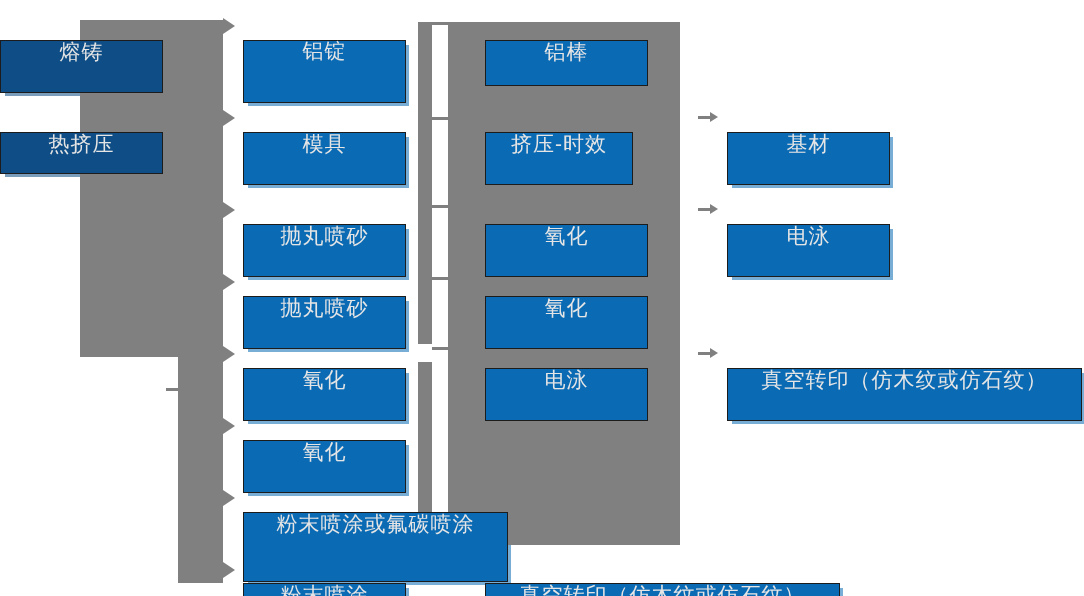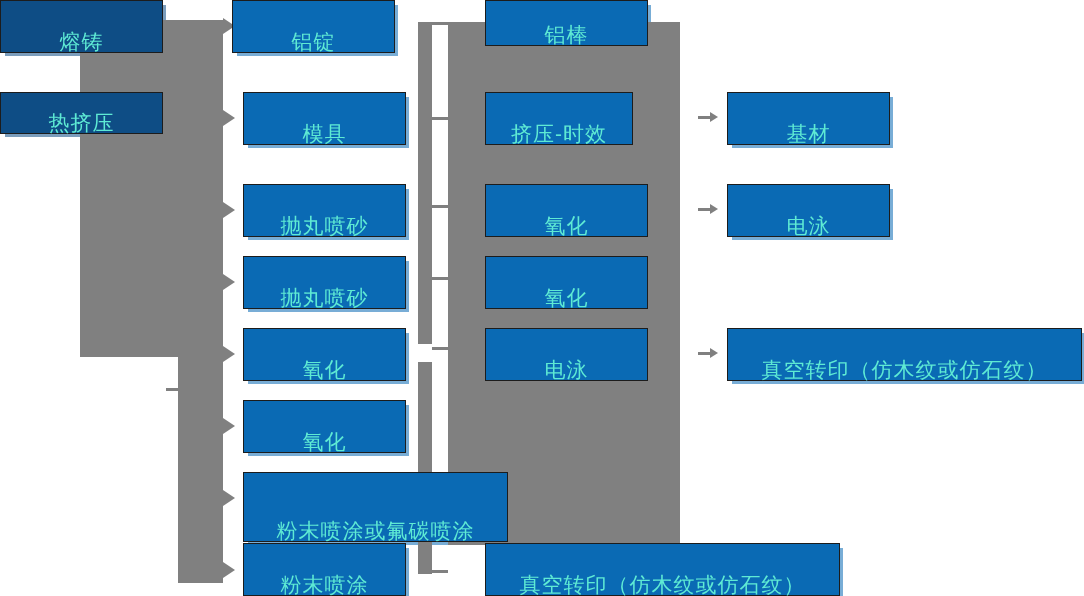--- a/index.html
+++ b/index.html
@@ -30,27 +30,28 @@
   }
   .small-arrow-tail{
     position:absolute;
     height:3px;background:#808080;
   }
 
   
   .node{
     position:absolute;
     box-sizing:border-box;
-    display:flex;align-items:flex-end;justify-content:center;
-    color:#5eead4;
+    display:flex;align-items:flex-start;justify-content:center;
+    color:#e5e5e5;
     border:1px solid #1c1c1c;
     font-size:21px;
     line-height:1;
     letter-spacing:1px;
     white-space:nowrap;
+    margin-top:40px;
   }
   .node.dark{background:#0E4D85;}
   .node.mid {background:#0A6AB4;}
   .node::after{
     content:"";
     position:absolute;
     left:4px;right:-4px;top:4px;bottom:-4px;
     background:rgba(10,106,180,0.55);
     z-index:-1;
   }
@@ -97,21 +98,21 @@
 
   <div class="node dark" style="left:0px;top:0px;width:163px;height:53px;">
     <span>熔铸</span>
   </div>
 
   <div class="node dark" style="left:0px;top:92px;width:163px;height:42px;">
     <span>热挤压</span>
   </div>
 
 
-  <div class="node mid" style="left:232px;top:0px;width:163px;height:53px;">
+  <div class="node mid" style="left:243px;top:0px;width:163px;height:63px;font-family:Liberation Serif, serif;">
     <span>铝锭</span>
   </div>
 
   <div class="node mid" style="left:243px;top:92px;width:163px;height:53px;">
     <span>模具</span>
   </div>
 
   <div class="node mid" style="left:243px;top:184px;width:163px;height:53px;">
     <span>抛丸喷砂</span>
   </div>

